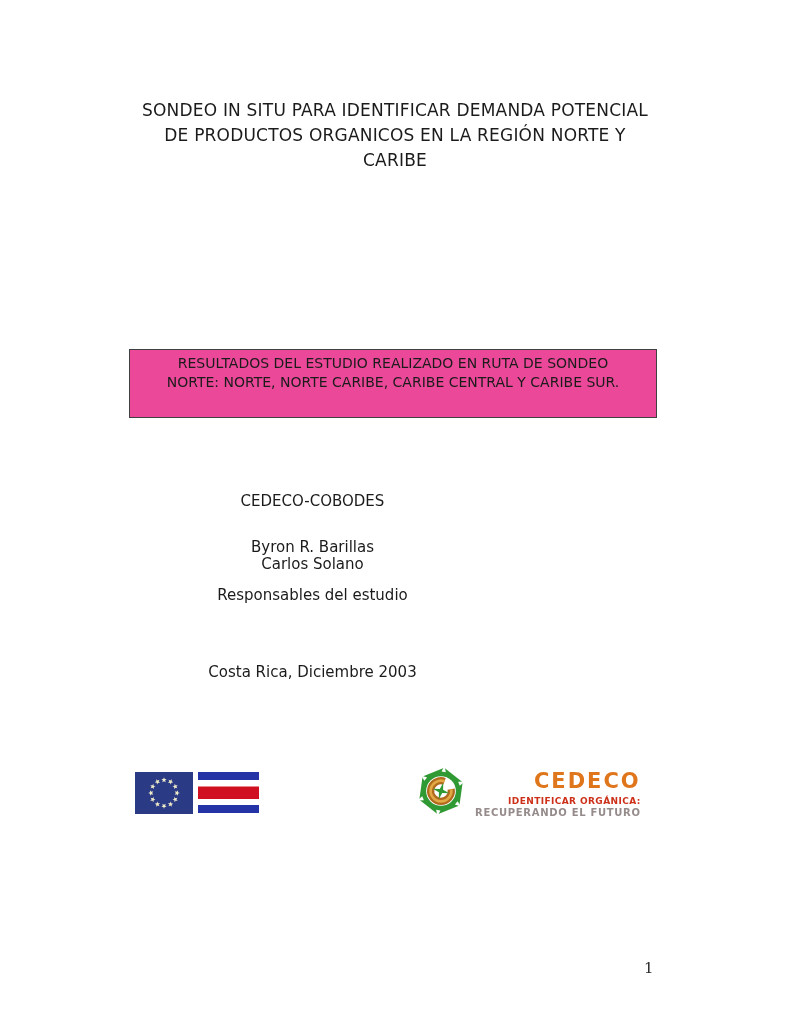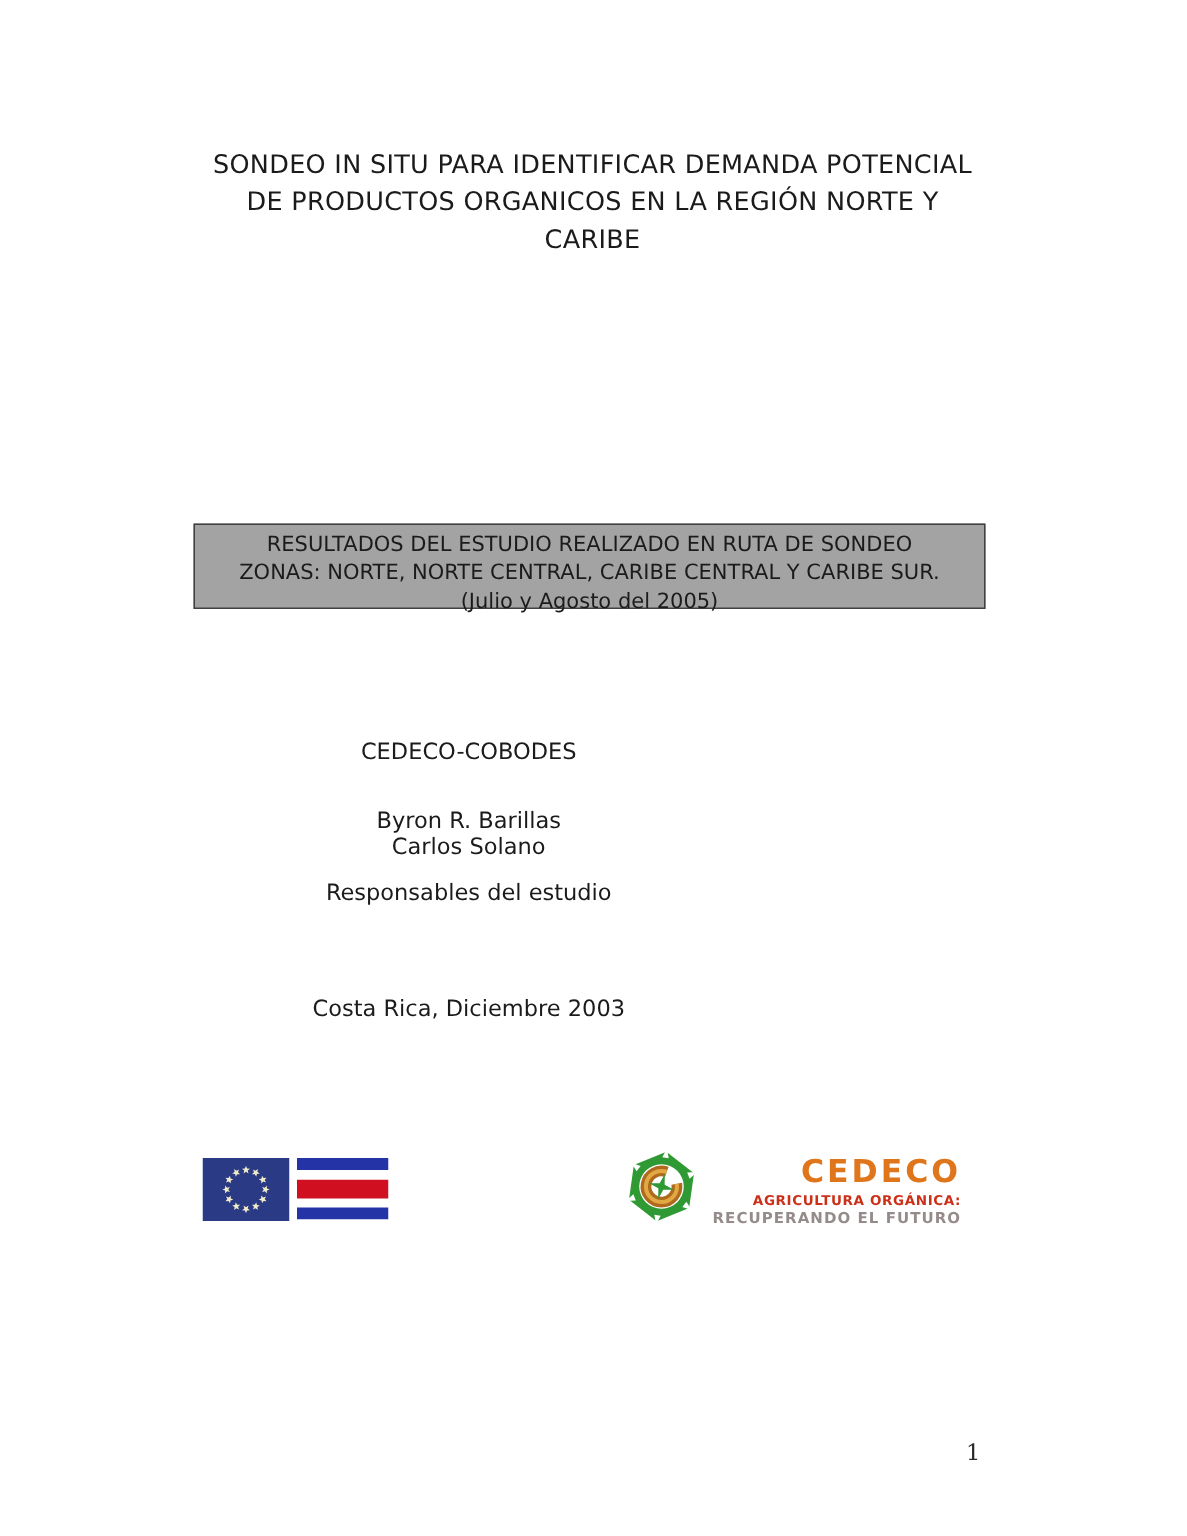--- a/index.html
+++ b/index.html
@@ -32,29 +32,29 @@
     line-height: 25px;
     letter-spacing: 0.2px;
     color: #1b1b1b;
   }
   .doc-title { position: absolute; text-align: center; }
   .subtitle-box {
     position: absolute;
     top: 349px;
     left: 129px;
     width: 528px;
-    height: 57px;
+    height: 69px;
     box-sizing: border-box;
     border: 1px solid #404040;
     padding-top: 4px;
     text-align: center;
     font-size: 14px;
     line-height: 19px;
     color: #1b1b1b;
-    background: #a3a3a3;
+    background: #ec4899;
   }
   .org-line {
     top: 492px;
     font-size: 15px;
   }
   .authors-block {
     top: 539px;
     font-size: 15px;
     line-height: 17px;
   }
@@ -125,22 +125,21 @@
 <div class="page">
 
   <div class="doc-title">
     <div>SONDEO IN SITU PARA IDENTIFICAR DEMANDA POTENCIAL</div>
     <div>DE PRODUCTOS ORGANICOS EN LA REGIÓN NORTE Y</div>
     <div>CARIBE</div>
   </div>
 
   <div class="subtitle-box">
     <div>RESULTADOS DEL ESTUDIO REALIZADO EN RUTA DE SONDEO</div>
-    <div>ZONAS: NORTE, NORTE CENTRAL, CARIBE CENTRAL Y CARIBE SUR.</div>
-    <div>(Julio y Agosto del 2005)</div>
+    <div>NORTE: NORTE, NORTE CARIBE, CARIBE CENTRAL Y CARIBE SUR.</div>
   </div>
 
   <div class="centered-abs org-line">CEDECO-COBODES</div>
 
   <div class="centered-abs authors-block">
     <div>Byron R. Barillas</div>
     <div>Carlos Solano</div>
   </div>
 
   <div class="centered-abs role-block">
@@ -193,20 +192,20 @@
       </g>
       <circle cx="30" cy="31" r="16.5" fill="#ffffff"></circle>
       <path d="M41.3,29 A11.5,11.5 0 1 1 33.9,20.2" fill="none" stroke="#b06a1d" stroke-width="8"></path>
       <path d="M41.3,29 A11.5,11.5 0 1 1 33.9,20.2" fill="none" stroke="#e2a844" stroke-width="3"></path>
       <g transform="rotate(15 30 31)">
         <path d="M30,21.5 L31.9,29.1 L39.5,31 L31.9,32.9 L30,40.5 L28.1,32.9 L20.5,31 L28.1,29.1 Z" fill="#2f9933"></path>
       </g>
     </svg>
     <div class="cedeco-textblock">
       <div class="cedeco-name">CEDECO</div>
-      <div class="cedeco-tagline1">AGRICULTURA ORGÁNICA:</div>
+      <div class="cedeco-tagline1">IDENTIFICAR ORGÁNICA:</div>
       <div class="cedeco-tagline2">RECUPERANDO EL FUTURO</div>
     </div>
   </div>
 
   <div class="page-number">1</div>
 
 </div>
 
 </body></html>

